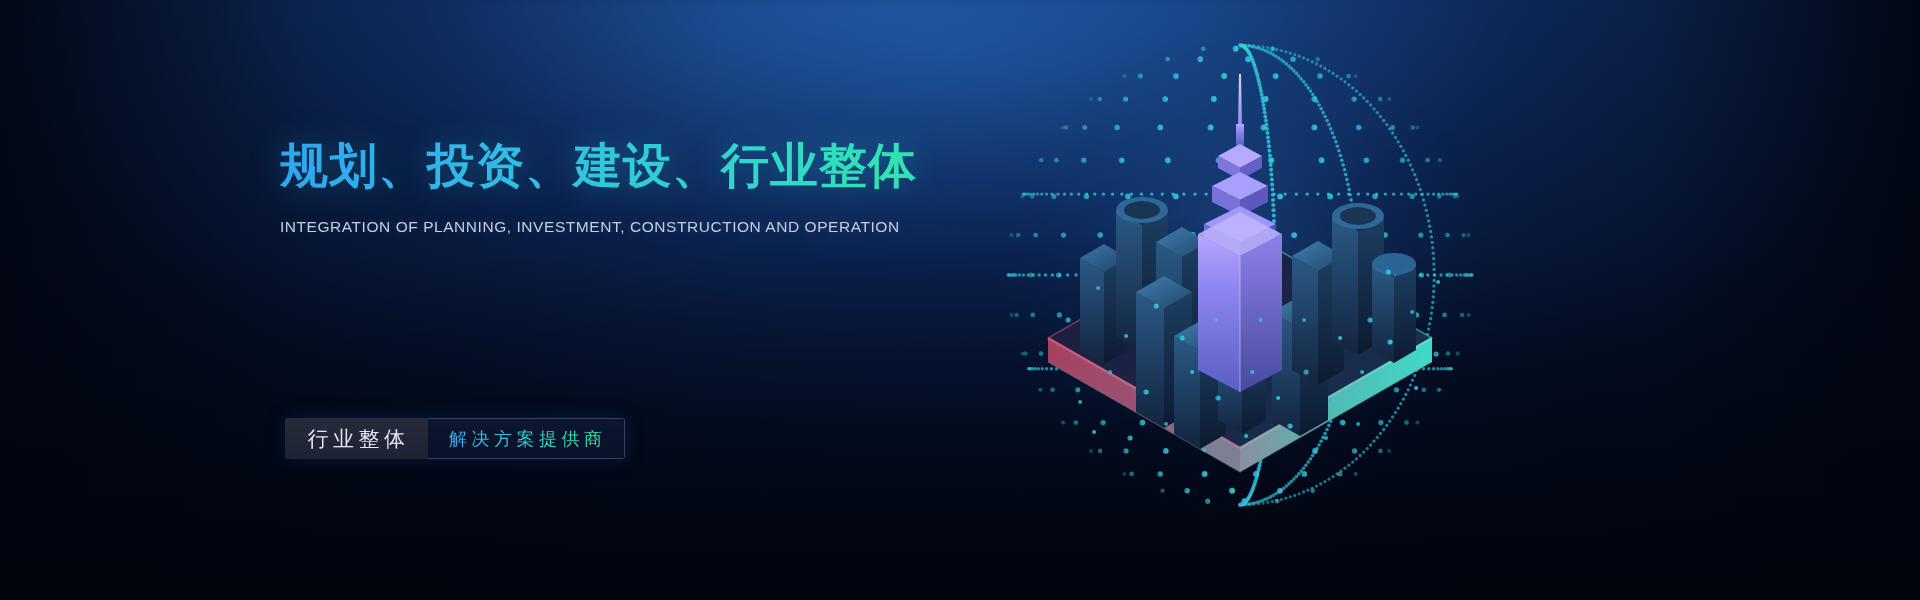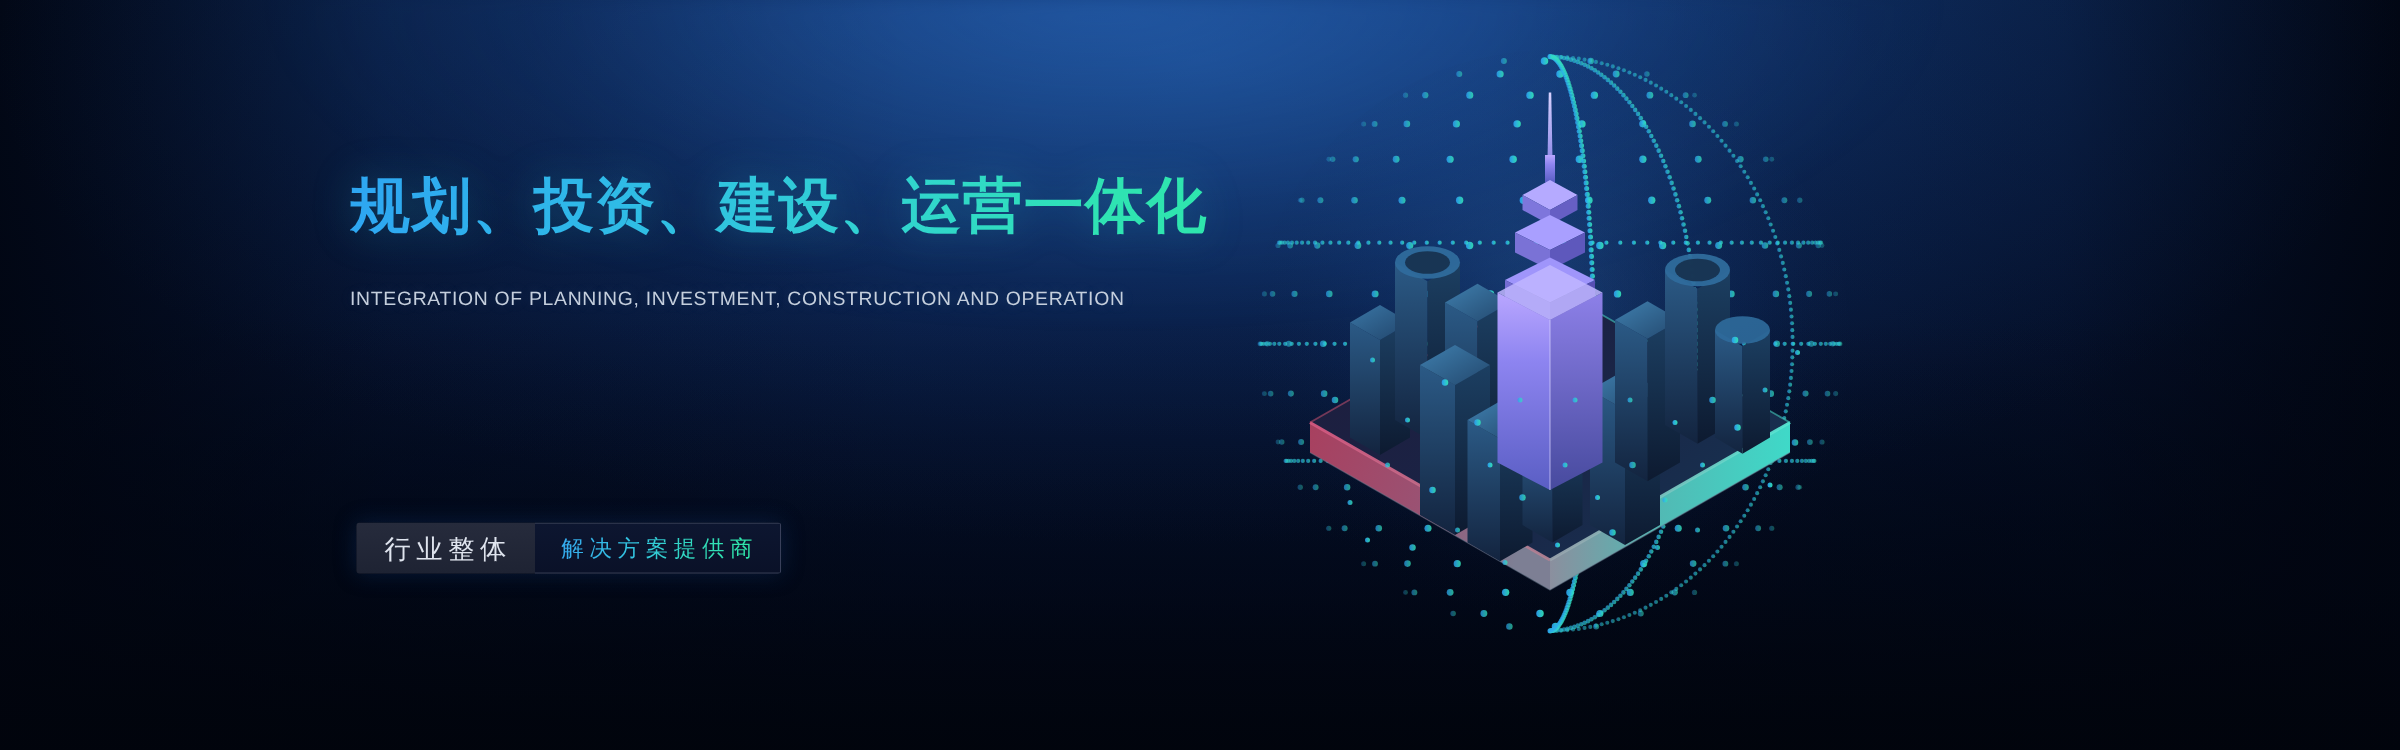--- a/index.html
+++ b/index.html
@@ -49,21 +49,21 @@
     letter-spacing:1px;
     background:linear-gradient(96deg,#2ea6f2 0%,#2fb9e8 26%,#31d2d2 55%,#2fe3b2 80%,#2ee8a8 100%);
     -webkit-background-clip:text;
     background-clip:text;
     color:transparent;
     -webkit-text-fill-color:transparent;
     white-space:nowrap;
     filter:drop-shadow(0 0 16px rgba(40,190,220,0.28));
   }
   .subhead{
-    margin-top:38px;
+    margin-top:25px;
     font-size:15.5px;
     font-weight:400;
     letter-spacing:0.55px;
     color:#c5cfdd;
     white-space:nowrap;
     text-shadow:0 0 10px rgba(150,190,230,0.18);
   }
 
   
   .badge{
@@ -117,21 +117,21 @@
 </head>
 <body>
 
 <div class="banner">
 
   <div class="bg-base"></div>
   <div class="bg-sheen"></div>
   <div class="bg-vignette"></div>
 
   <div class="copy">
-    <div class="headline">规划、投资、建设、运营一体化</div>
+    <div class="headline">规划、投资、建设、行业整体</div>
     <div class="subhead">INTEGRATION OF PLANNING, INVESTMENT, CONSTRUCTION AND OPERATION</div>
   </div>
 
   <div class="badge">
     <div class="badge-left">行业整体</div>
     <div class="badge-right">
       <span>解决方案提供商</span>
     </div>
   </div>
 

